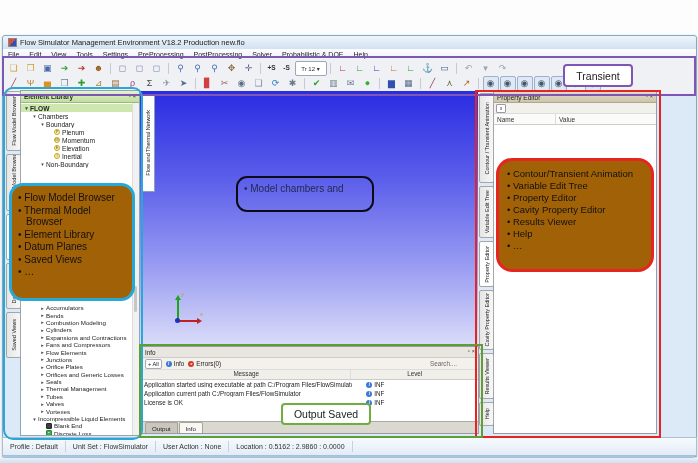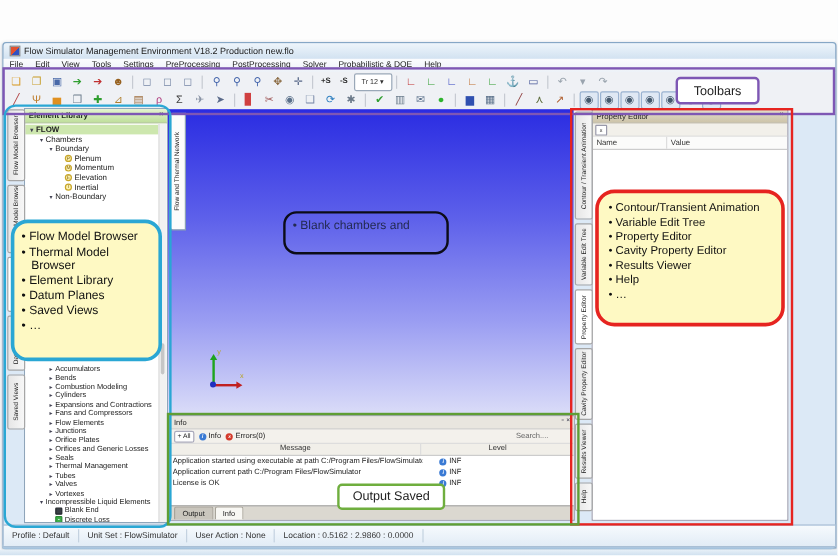--- a/index.html
+++ b/index.html
@@ -122,21 +122,21 @@
   .ann-cyan{left:3px;top:87px;width:136px;height:349px;border:2px solid #2aa7d4;border-radius:10px;}
   .ann-red{left:475px;top:90px;width:182px;height:344px;border:2px solid #e62420;}
   .ann-green{left:139px;top:344px;width:340px;height:90px;border:2px solid #5f9e35;}
   .lbl{position:absolute;background:#fff;display:flex;align-items:center;justify-content:center;
     color:#222;z-index:6;}
   .lbl-toolbars{left:563px;top:64px;width:66px;height:19px;border:2px solid #7e57b4;border-radius:4px;font-size:10.5px;}
   .lbl-output{left:281px;top:403px;width:86px;height:18px;border:2px solid #6fae3e;border-radius:4px;font-size:10.5px;}
   .banner{position:absolute;left:247px;top:3px;width:446px;height:40px;background:#c7e9f6;
     border:3px solid #336688;display:flex;flex-direction:column;align-items:center;justify-content:center;
     font-size:14.5px;color:#17325e;z-index:7;line-height:1.25;text-align:center;}
-  .callout{position:absolute;background:#fef9c3;color:#111;z-index:6;}
+  .callout{position:absolute;background:#a16207;color:#111;z-index:6;}
   .callout-left{left:9px;top:183px;width:126px;height:118px;border:3px solid #2aa7d4;border-radius:14px;
     padding:6px 2px 2px 6px;font-size:10px;box-sizing:border-box;}
   .callout-right{left:496px;top:158px;width:158px;height:114px;border:3px solid #e62420;border-radius:16px;
     padding:8px 2px 2px 8px;font-size:9.5px;box-sizing:border-box;}
   .co-item{padding-left:8px;text-indent:-8px;line-height:1.15;margin-bottom:1px;}
   .co-item::before{content:"• ";}
   .callout-canvas{position:absolute;left:236px;top:176px;width:138px;height:36px;border:2px solid #0c0c18;
     border-radius:11px;padding:4px 6px;font-size:10px;color:#232a52;z-index:4;background:transparent;
     box-sizing:border-box;line-height:1.3;}
   .cc2{padding-left:7px;}
@@ -565,21 +565,21 @@
       <span class="seg">User Action : None</span>
       <span class="seg">Location : 0.5162 : 2.9860 : 0.0000</span>
     </div>
   <div class="win-bottom"></div>
   <div class="page-bottom"></div>
 
   <div class="ann ann-purple"></div>
   <div class="ann ann-cyan"></div>
   <div class="ann ann-red"></div>
   <div class="ann ann-green"></div>
-  <div class="lbl lbl-toolbars">Toolbars</div>
+  <div class="lbl lbl-toolbars">Transient</div>
   <div class="lbl lbl-output">Output Saved</div>
   <div class="callout callout-left">
 
   <div class="co-item">Flow Model Browser</div>
       <div class="co-item">Thermal Model Browser</div>
       <div class="co-item">Element Library</div>
       <div class="co-item">Datum Planes</div>
       <div class="co-item">Saved Views</div>
       <div class="co-item">…</div>
     </div>
@@ -587,16 +587,16 @@
 
   <div class="co-item">Contour/Transient Animation</div>
       <div class="co-item">Variable Edit Tree</div>
       <div class="co-item">Property Editor</div>
       <div class="co-item">Cavity Property Editor</div>
       <div class="co-item">Results Viewer</div>
       <div class="co-item">Help</div>
       <div class="co-item">…</div>
     </div>
   <div class="callout-canvas">
-    <div>• Blank chambers and</div>
+    <div>• Model chambers and</div>
   </div>
 
 </div>
 
 </body></html>

